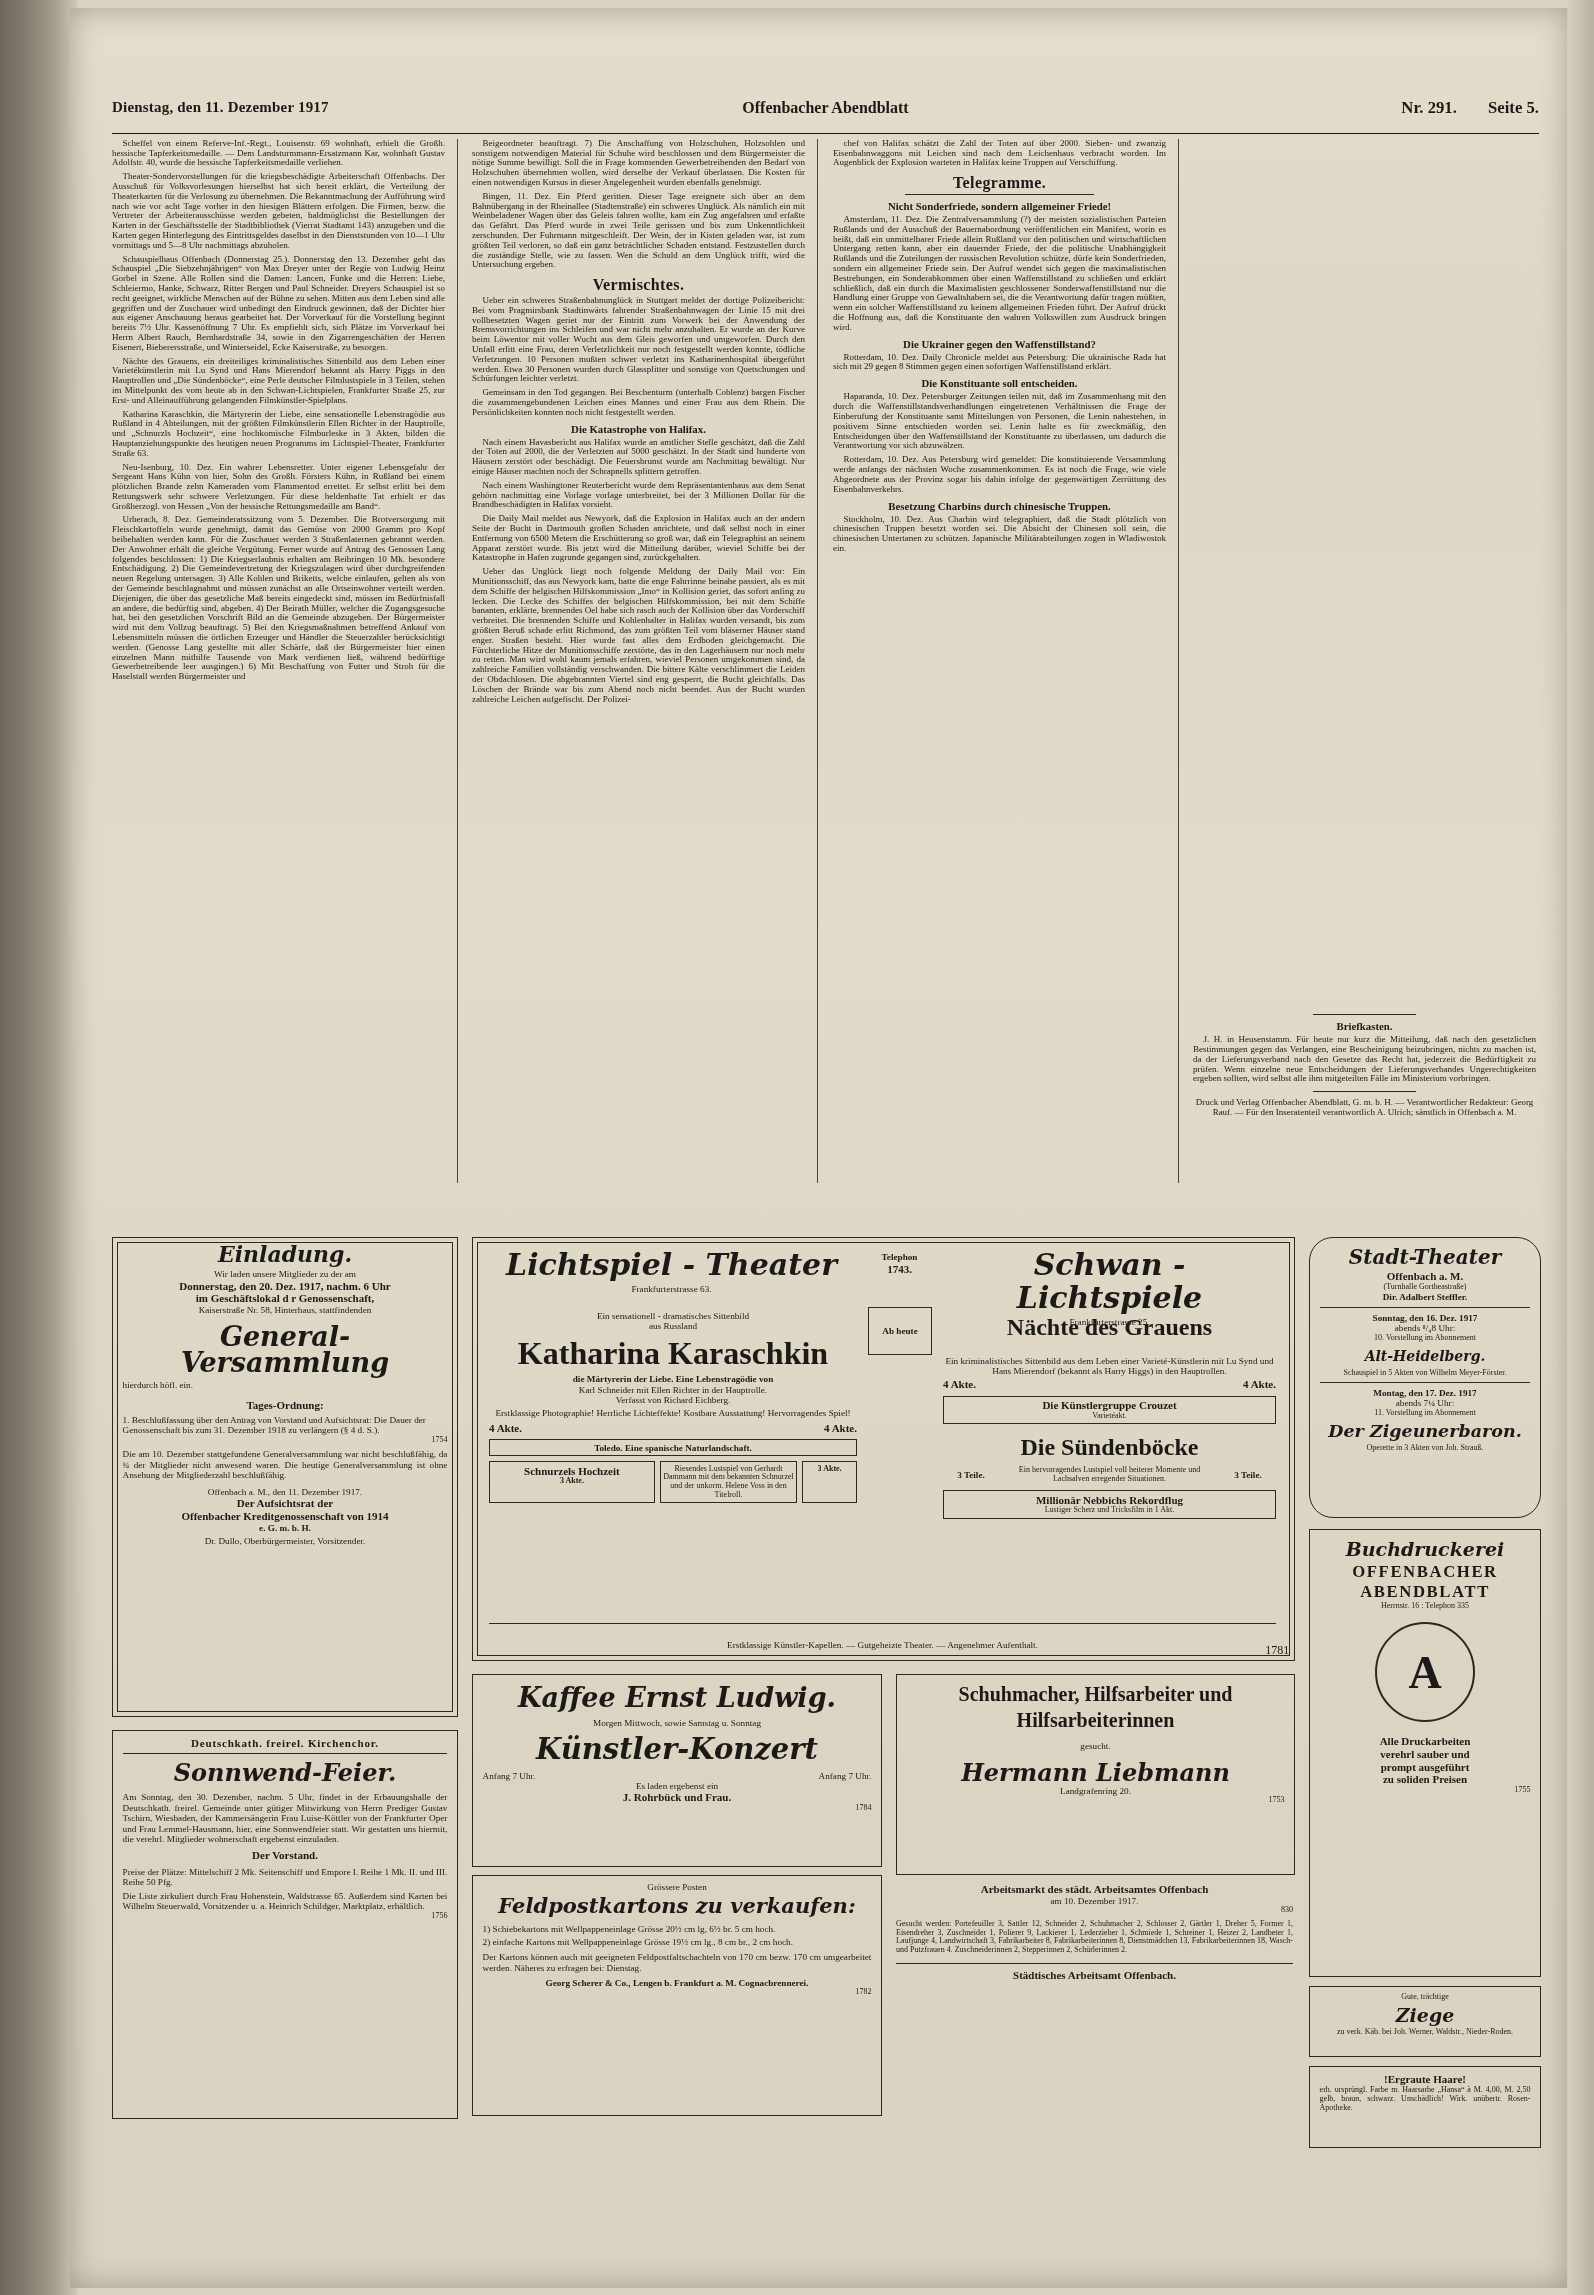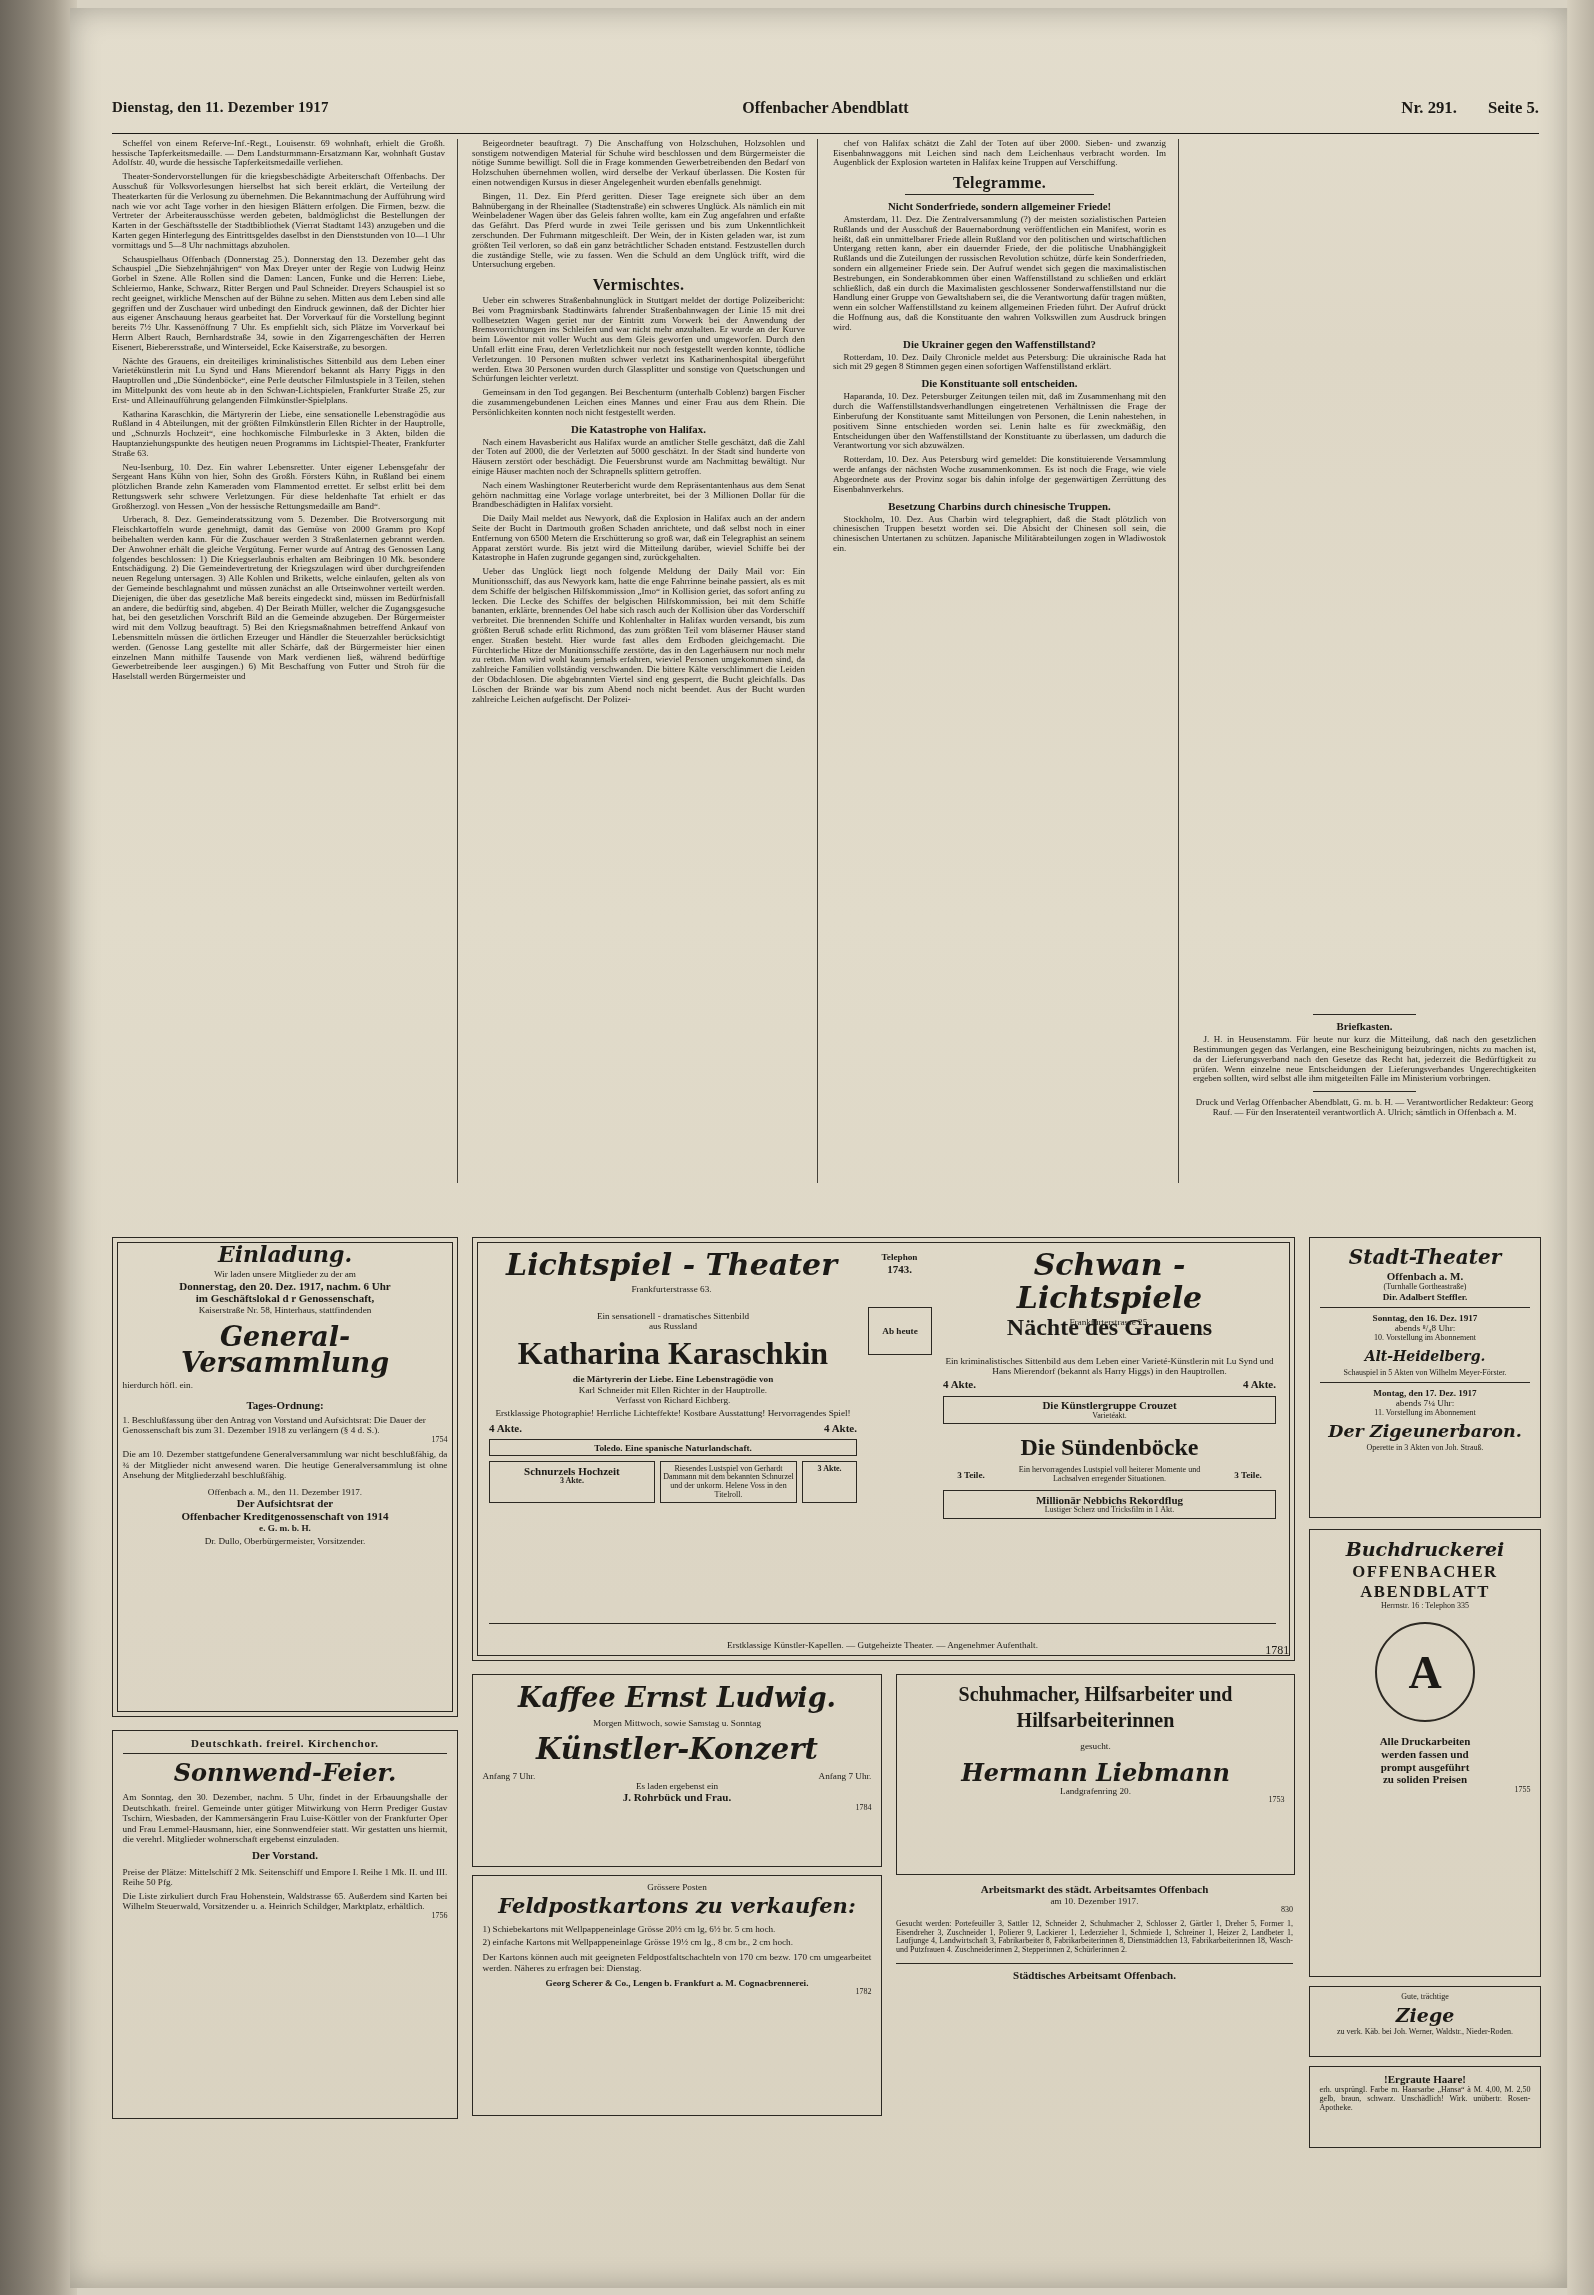--- a/index.html
+++ b/index.html
@@ -281,21 +281,21 @@
       <div class="box" style="left:784px;top:646px;width:397px;height:231px;border:none;">
         <div class="ctr">
           <div class="md b">Arbeitsmarkt des städt. Arbeitsamtes Offenbach</div>
           <div class="sm">am 10. Dezember 1917.</div>
           <div class="tiny" style="text-align:right">830</div>
         </div>
         <div class="tiny" style="text-align:justify;margin-top:4.8px">Gesucht werden: Portefeuiller 3, Sattler 12, Schneider 2, Schuhmacher 2, Schlosser 2, Gärtler 1, Dreher 5, Former 1, Eisendreher 3, Zuschneider 1, Polierer 9, Lackierer 1, Lederzieher 1, Schmiede 1, Schreiner 1, Heizer 2, Landbeter 1, Laufjunge 4, Landwirtschaft 3, Fabrikarbeiter 8, Fabrikarbeiterinnen 8, Dienstmädchen 13, Fabrikarbeiterinnen 18, Wasch- und Putzfrauen 4. Zuschneiderinnen 2, Stepperinnen 2, Schürlerinnen 2.</div>
         <div class="md b ctr" style="margin-top:8px;border-top:0.8px solid #2b2822;padding-top:4.8px">Städtisches Arbeitsamt Offenbach.</div>
       </div>
 
-      <div class="box" style="left:1197px;top:0;width:230px;height:279px;">
+      <div class="box" style="left:1197px;top:0;width:230px;height:279px;border-radius:24px;">
         <div class="pad ctr">
           <div class="xl script" style="font-size:20px">Stadt-Theater</div>
           <div class="md b">Offenbach a. M.</div>
           <div class="tiny">(Turnhalle Gortheastraße)</div>
           <div class="sm b">Dir. Adalbert Steffler.</div>
           <div class="hr"></div>
           <div class="sm b">Sonntag, den 16. Dez. 1917</div>
           <div class="sm">abends ⁸/₄8 Uhr:</div>
           <div class="tiny">10. Vorstellung im Abonnement</div>
           <div class="xl script" style="font-size:14px">Alt-Heidelberg.</div>
@@ -312,21 +312,21 @@
       <div class="box" style="left:1197px;top:292px;width:230px;height:446px;">
         <div class="pad ctr">
           <div class="xl script" style="font-size:19px">Buchdruckerei</div>
           <div class="lg spread" style="font-size:16.7px">OFFENBACHER</div>
           <div class="lg spread" style="font-size:16.7px">ABENDBLATT</div>
           <div class="tiny">Herrnstr. 16 : Telephon 335</div>
           <div class="logoA" style="margin-top:11px">
             <span>A</span>
           </div>
           <div class="md b" style="margin-top:12.8px">Alle Druckarbeiten</div>
-          <div class="md b">werden fassen und</div>
+          <div class="md b">verehrl sauber und</div>
           <div class="md b">prompt ausgeführt</div>
           <div class="md b">zu soliden Preisen</div>
           <div class="tiny" style="text-align:right">1755</div>
         </div>
       </div>
 
       <div class="box" style="left:1197px;top:749px;width:230px;height:69px;">
         <div class="pad ctr">
           <div class="tiny">Gute, trächtige</div>
           <div class="xl script" style="font-size:19px">Ziege</div>

